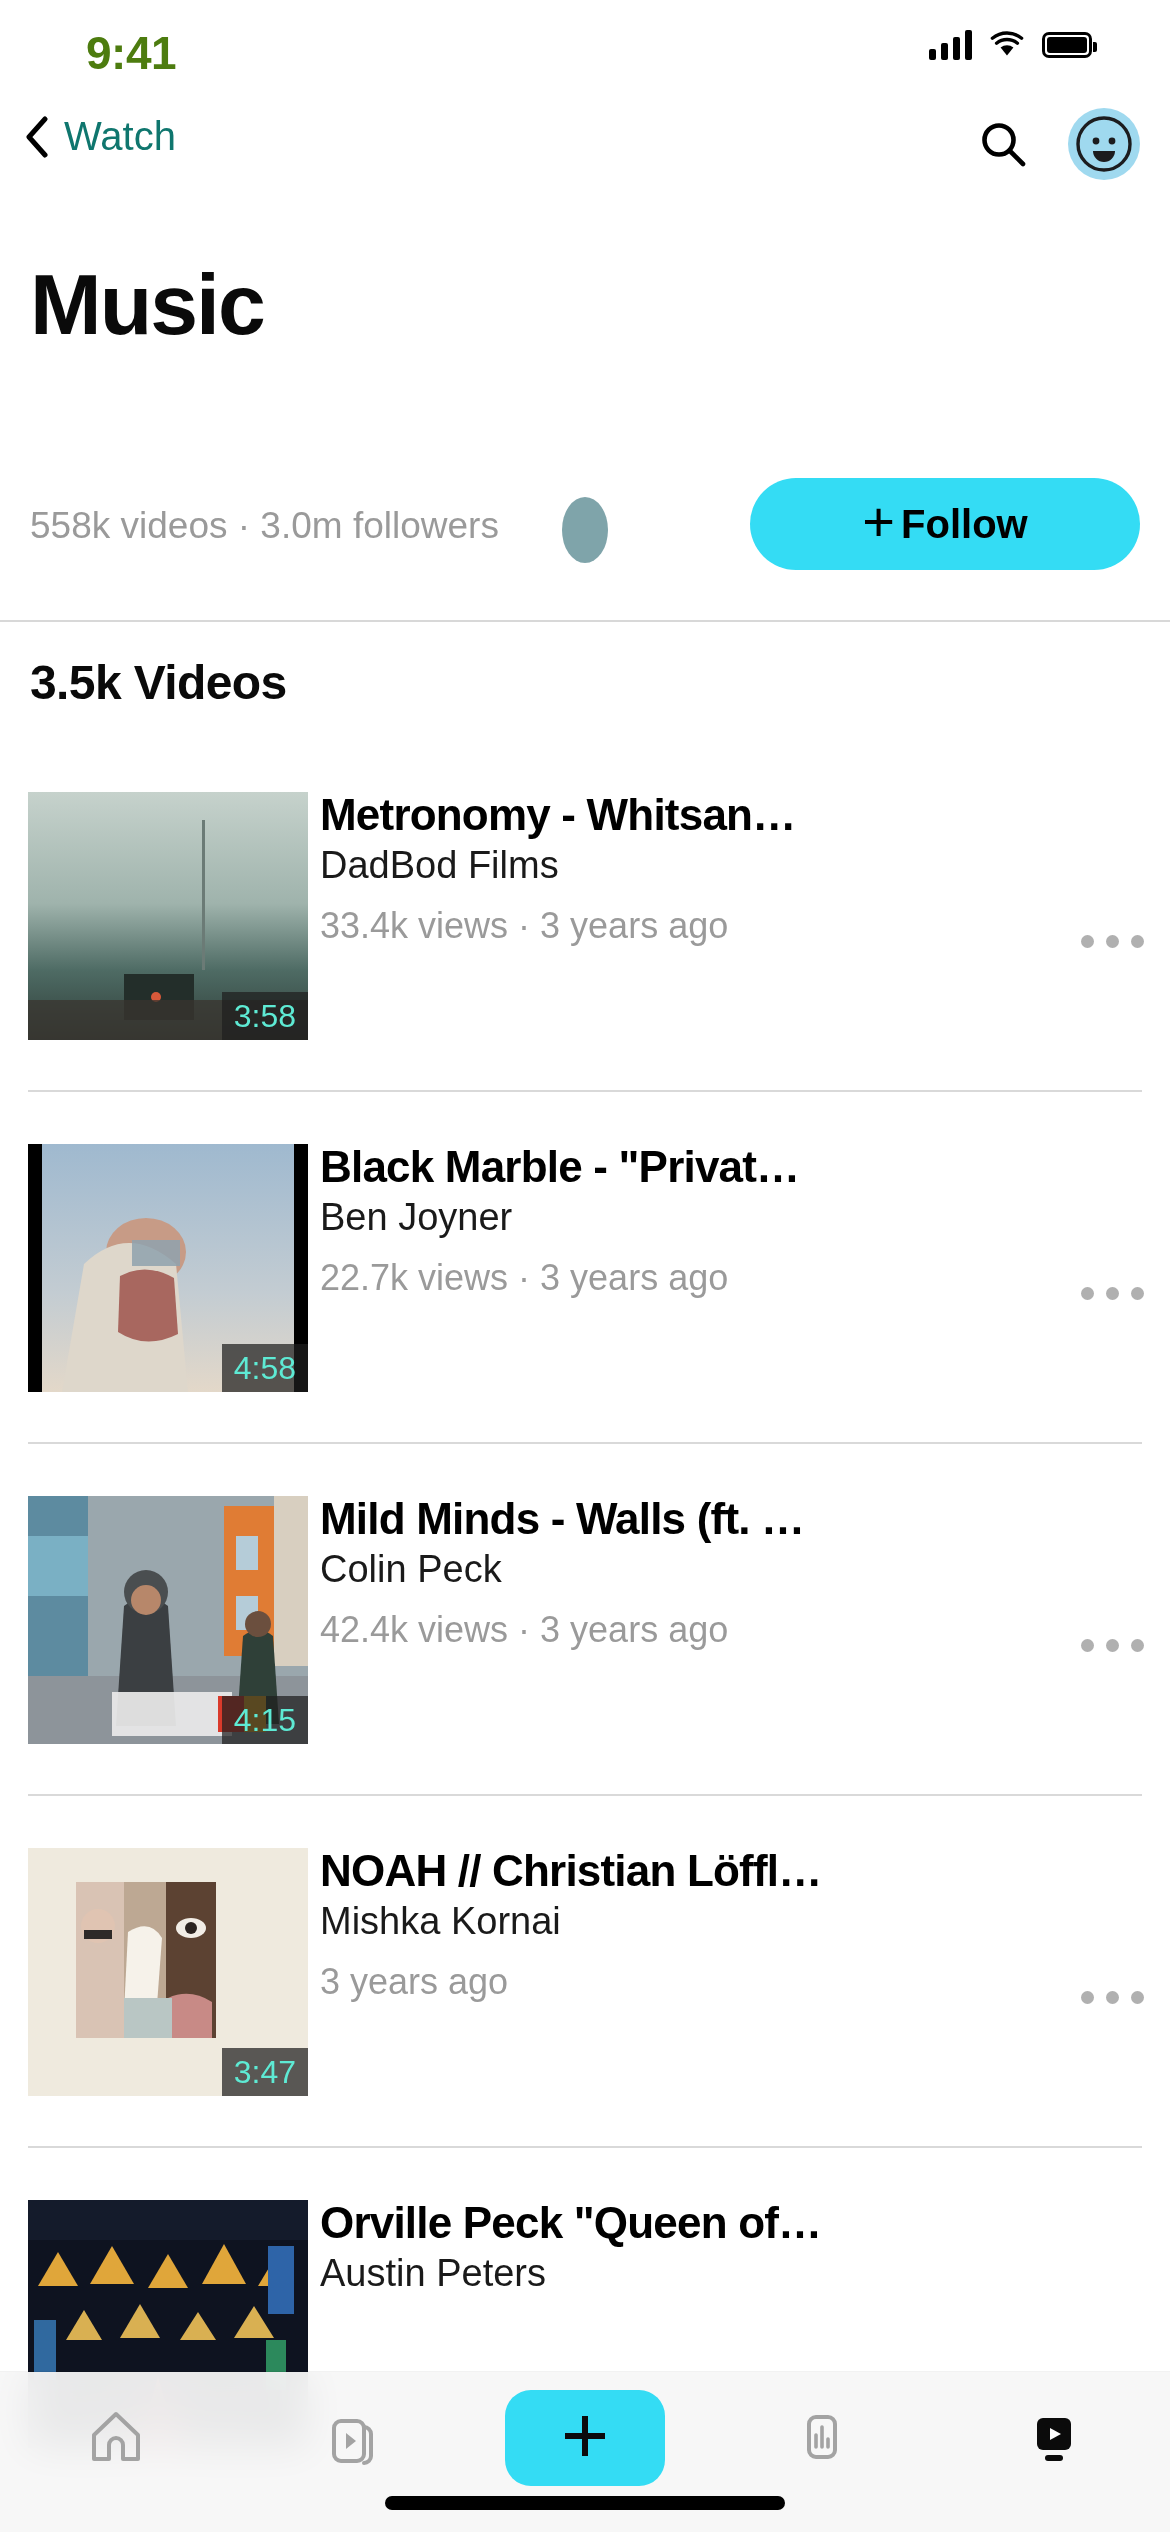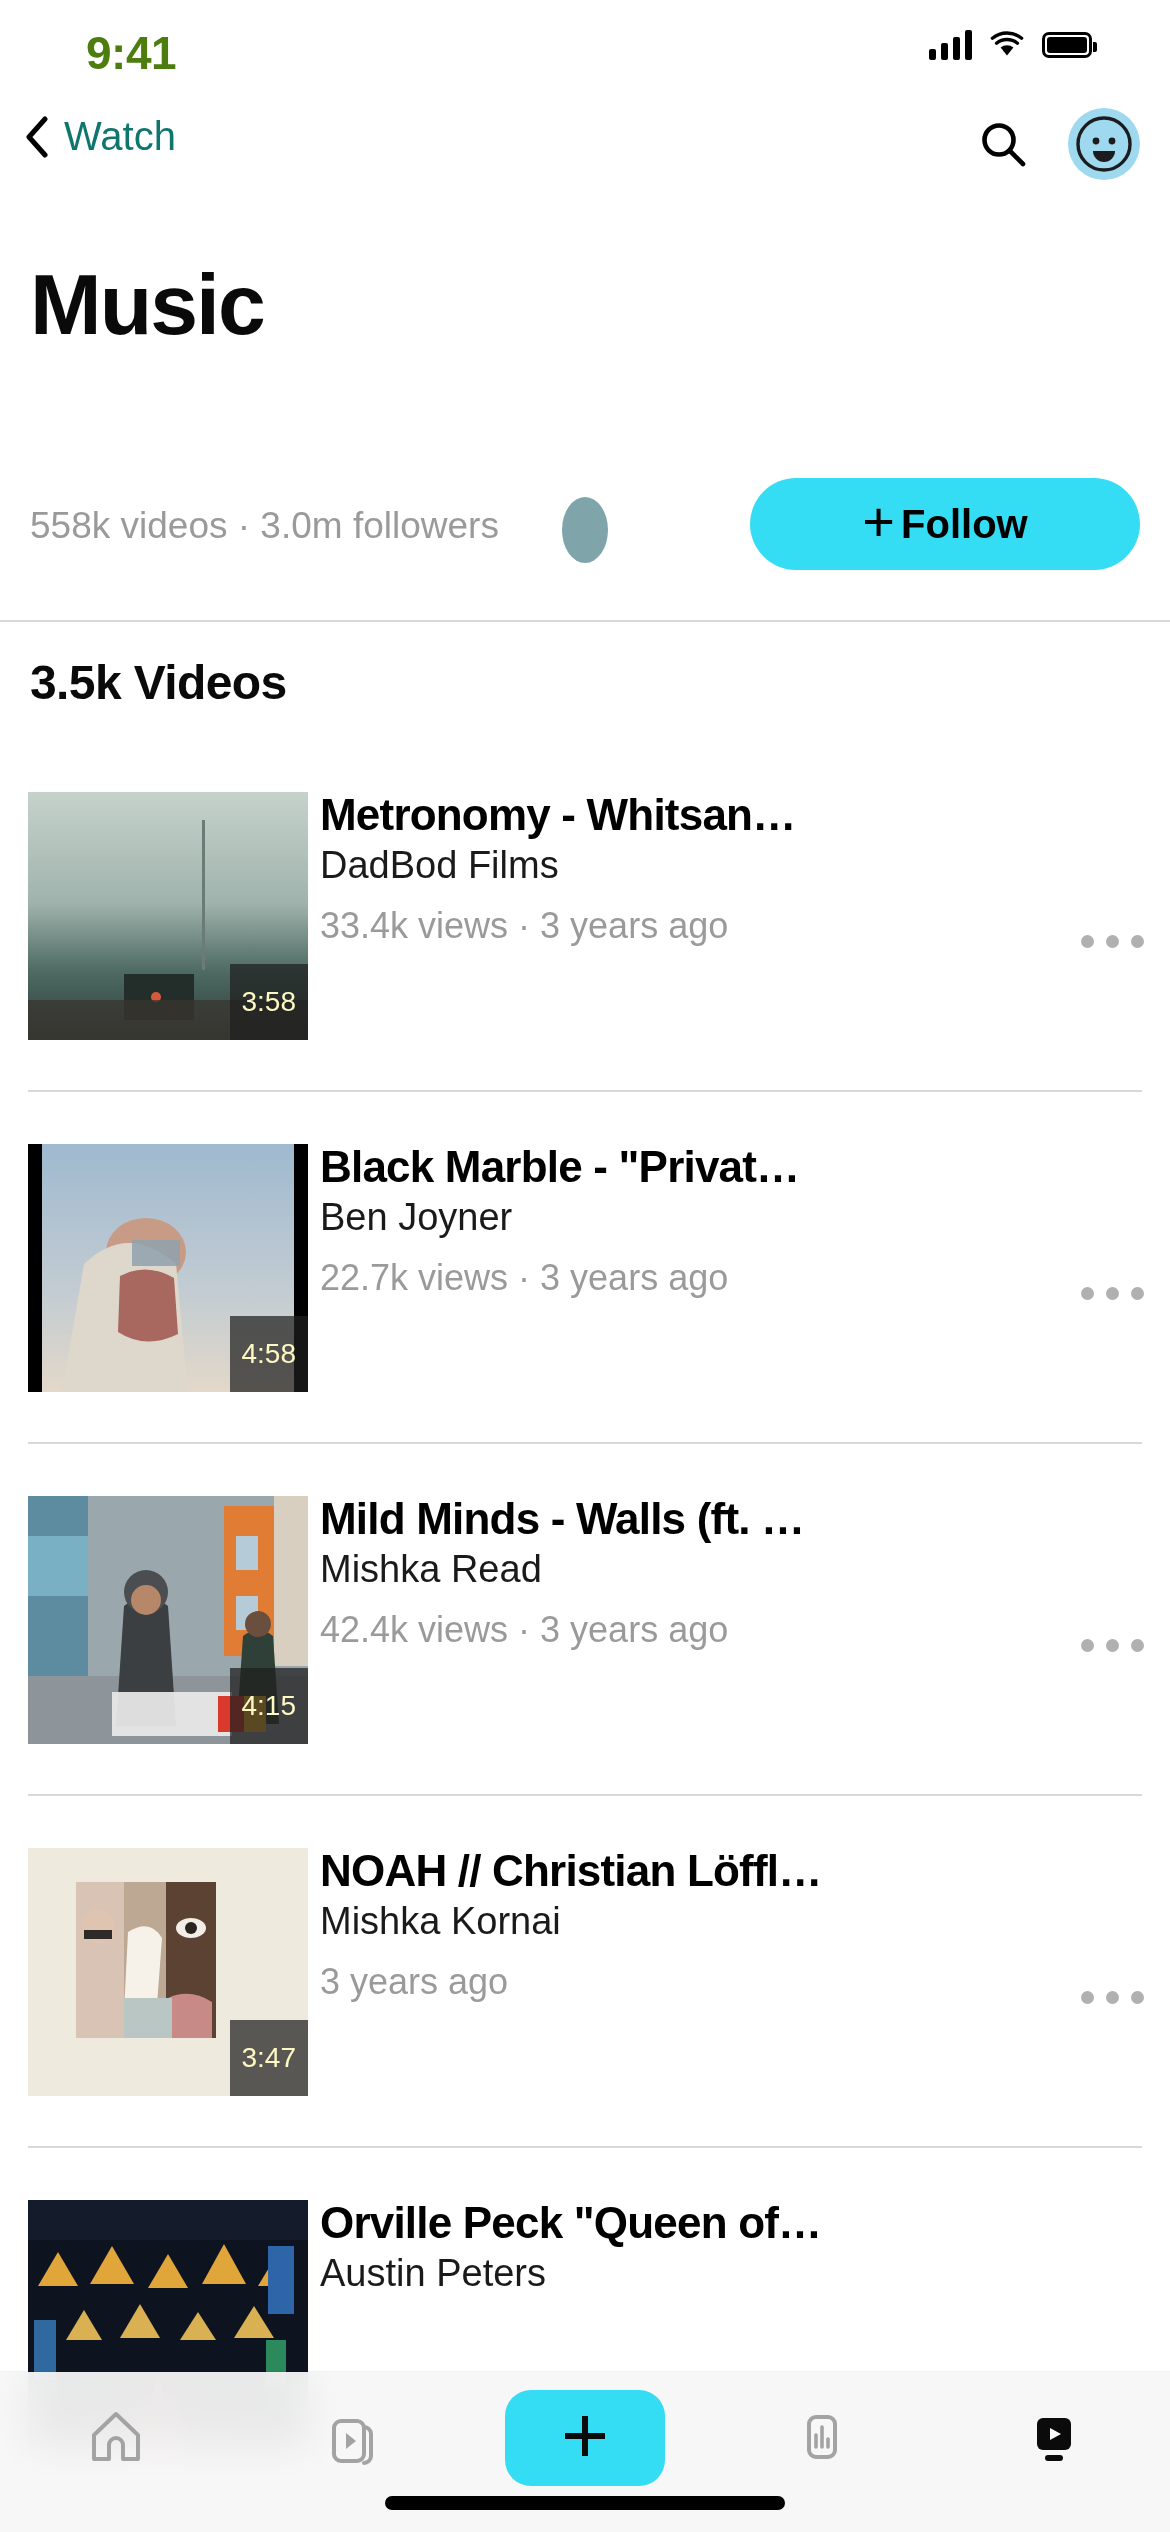--- a/index.html
+++ b/index.html
@@ -73,22 +73,22 @@
   .list { position:absolute; left:0; top:740px; width:1170px; }
   .row { position:relative; width:1170px; height:352px; }
   .row-divider { position:absolute; left:28px; right:28px; bottom:0;
                  height:2px; background:#d9d9d9; }
   .thumb {
     position:absolute; left:28px; top:52px; width:280px; height:248px;
     overflow:hidden; background:#111;
   }
   .thumb svg { display:block; width:100%; height:100%; }
   .dur {
-    position:absolute; right:0; bottom:0; padding:21px 12px;
-    background:rgba(30,30,30,0.72); color:#fef9c3; font-size:28px; font-weight:500;
+    position:absolute; right:0; bottom:0; padding:5px 12px;
+    background:rgba(30,30,30,0.72); color:#5eead4; font-size:32px; font-weight:500;
     line-height:1.2;
   }
   .meta { position:absolute; left:320px; top:50px; right:120px; }
   .v-title { font-size:44px; font-weight:700; color:#000000; letter-spacing:-0.8px;
              white-space:nowrap; overflow:hidden; }
   .v-author { font-size:38px; color:#1a1a1a; margin-top:4px; font-weight:400; }
   .v-stats { font-size:36px; color:#9a9a9a; margin-top:18px; }
   .dots { position:absolute; right:26px; display:flex; gap:12px; cursor:pointer; }
   .dots s { display:block; width:13px; height:13px; border-radius:50%;
             background:#b0b0b0; text-decoration:none; }
@@ -262,21 +262,21 @@
           <path d="M215 140 q16 -12 30 0 l6 88 h-42 Z" fill="#2f4038"></path>
           <circle cx="230" cy="128" r="13" fill="#6b4f3e"></circle>
           <rect x="84" y="196" width="120" height="44" fill="#e9e9e9" opacity="0.93"></rect>
           <rect x="190" y="200" width="26" height="36" fill="#d93a2b"></rect>
           <rect x="216" y="200" width="22" height="36" fill="#f0b429"></rect>
         </svg>
         <span class="dur">4:15</span>
       </div>
       <div class="meta">
         <div class="v-title">Mild Minds - Walls (ft. …</div>
-        <div class="v-author">Mishka Read</div>
+        <div class="v-author">Colin Peck</div>
         <div class="v-stats">42.4k views · 3 years ago</div>
       </div>
       <div class="dots" style="top:195px;">
           <s></s>
           <s></s>
           <s></s>
         </div>
       <div class="row-divider"></div>
     </div>
 

